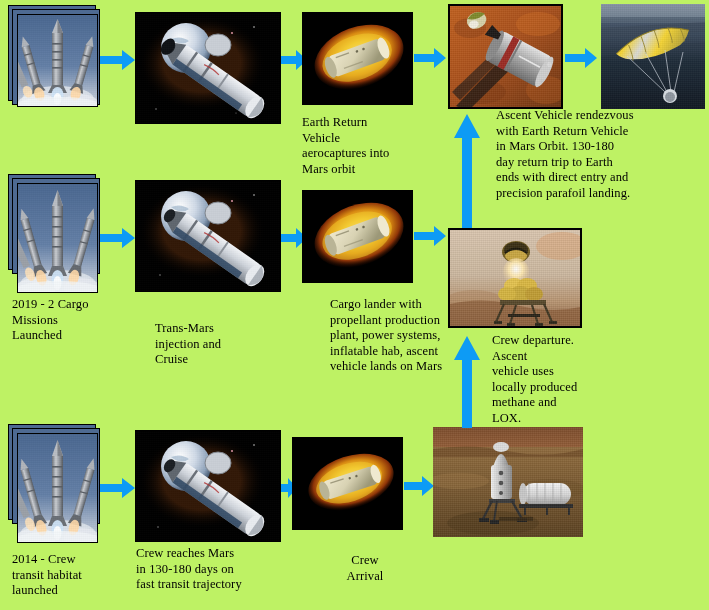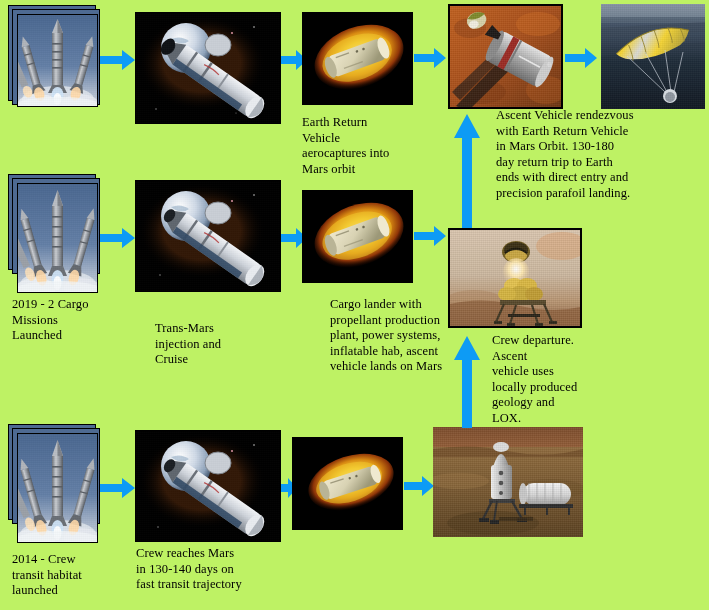--- a/index.html
+++ b/index.html
@@ -567,21 +567,21 @@
         </g>
       </svg>
       <div class="noise" style="opacity:.38"></div>
     </div>
   </div>
 
   <div class="caption" style="left:492px; top:333px; width:130px;">Crew departure.
 Ascent
 vehicle uses
 locally produced
-geology and
+methane and
 LOX.</div>
 
   <div class="arrow" style="left:452px; top:110px;">
     <svg width="30" height="118" viewBox="0 0 30 118">
       <path d="M10 118 L10 28 L2 28 L15 4 L28 28 L20 28 L20 118 Z" fill="#0d9bf5"></path>
     </svg>
   </div>
 
   <div class="stack-sheet" style="left:8px; top:424px; width:88px; height:96px;"></div>
   <div class="stack-sheet" style="left:12px; top:428px; width:88px; height:96px;"></div>
@@ -666,21 +666,21 @@
           <path d="M36 55 L24 61 L24 73 L36 79 Z" fill="#5f666e"></path>
           <ellipse cx="24" cy="67" rx="5" ry="7" fill="#1b1f24"></ellipse>
           <path d="M62 61 q10 -2 18 0" stroke="#b03030" stroke-width="1.2" fill="none" opacity=".8"></path>
         </g>
       </svg>
       <div class="noise" style="opacity:.10"></div>
     </div>
   </div>
 
   <div class="caption" style="left:136px; top:546px; width:160px;">Crew reaches Mars
-in 130-140 days on
+in 130-180 days on
 fast transit trajectory</div>
 
   <div class="arrow" style="left:281px; top:477px;">
     <svg width="17" height="22" viewBox="0 0 17 22">
       <path d="M0 7 L7 7 L7 1 L16 11 L7 21 L7 15 L0 15 Z" fill="#0d9bf5"></path>
     </svg>
   </div>
 
   <div class="photo" style="left:292px; top:437px; width:111px; height:93px;">
     <div class="art art-aero">
@@ -695,20 +695,22 @@
           <ellipse cx="30" cy="44" rx="4.5" ry="9.5" fill="#b9b496"></ellipse>
           <ellipse cx="84" cy="44" rx="4.5" ry="9.5" fill="#efe9cf"></ellipse>
           <rect x="38" y="38" width="14" height="1.3" fill="#8f8a6d" opacity=".8"></rect>
           <circle cx="58" cy="40" r="1.2" fill="#6d6a52"></circle>
           <circle cx="65" cy="40" r="1.2" fill="#6d6a52"></circle>
         </g>
       </svg>
     </div>
   </div>
 
+  <div class="caption" style="left:325px; top:553px; width:80px; text-align:center;">Crew
+Arrival</div>
 
   <div class="arrow" style="left:404px; top:475px;">
     <svg width="31" height="22" viewBox="0 0 31 22">
       <path d="M0 7 L18 7 L18 1 L30 11 L18 21 L18 15 L0 15 Z" fill="#0d9bf5"></path>
     </svg>
   </div>
 
   <div class="photo" style="left:433px; top:427px; width:150px; height:110px; border-width:0;">
     <div class="art art-surface">
       <svg viewBox="0 0 150 110" preserveAspectRatio="none" width="150" height="110">

